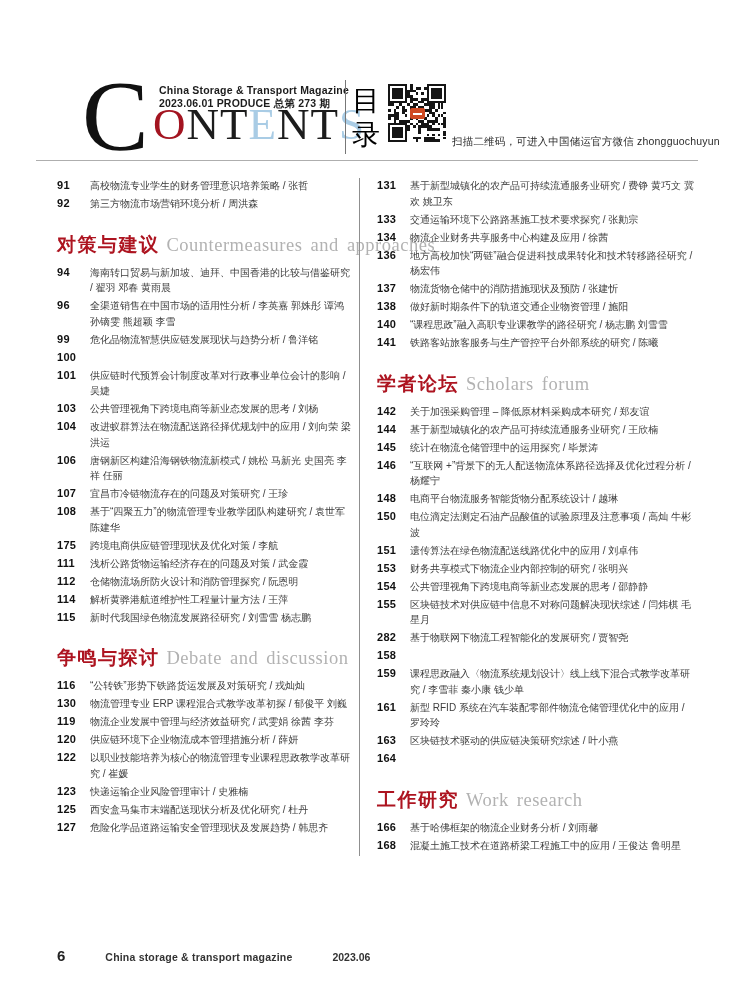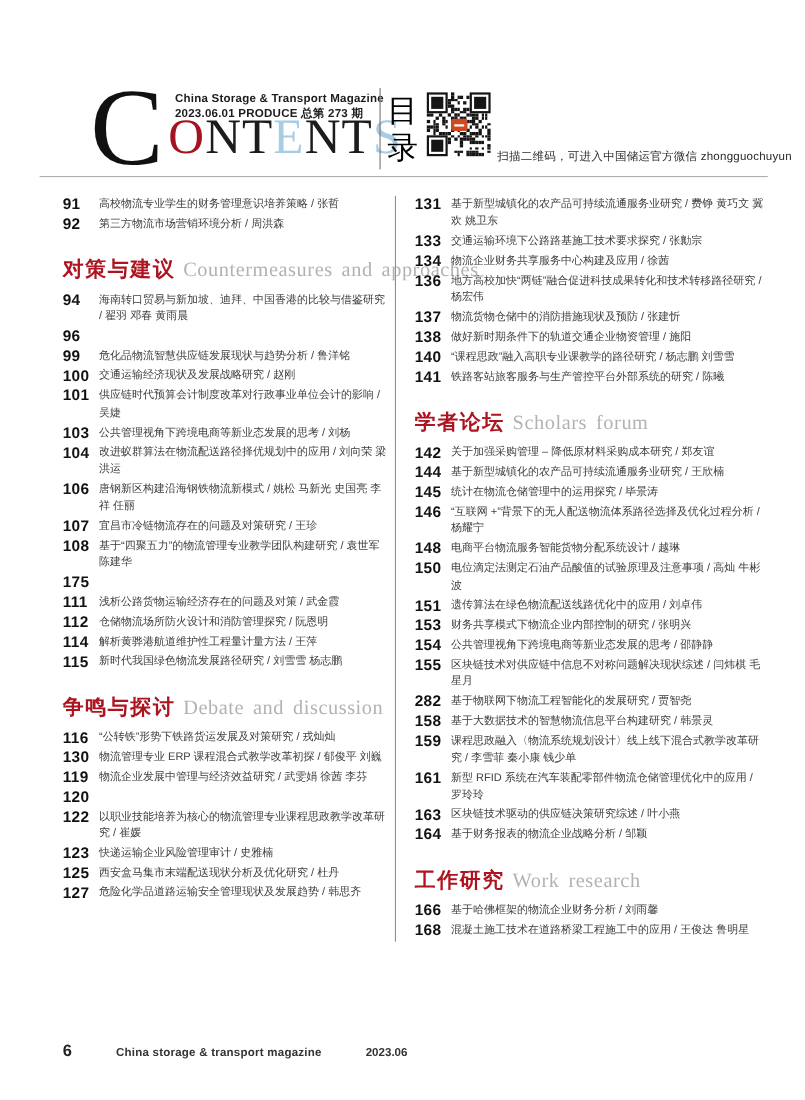--- a/index.html
+++ b/index.html
@@ -27,21 +27,21 @@
   .rule{position:absolute;left:36px;right:34px;top:160px;border-top:1px solid #aeaeae;}
 
   
   .main{position:absolute;left:40px;right:34px;top:178px;display:flex;align-items:stretch;}
   .col{box-sizing:border-box;}
   .col-left{width:319px;padding-left:17px;padding-right:5px;}
   .col-divider{width:1px;background:#8f8f8f;flex:0 0 1px;}
   .col-right{flex:1;padding-left:17px;padding-right:2px;}
 
   .entry{display:flex;margin-bottom:2.5px;}
-  .num{flex:0 0 33px;font-weight:700;font-size:14px;line-height:15.5px;color:#111;letter-spacing:.3px;}
+  .num{flex:0 0 33px;font-weight:700;font-size:11px;line-height:15.5px;color:#111;letter-spacing:.3px;}
   .title{flex:1;font-size:10px;line-height:15.5px;color:#3d3d3d;}
 
   .section{margin:20px 0 7px 0;white-space:nowrap;}
   .sec-cn{font-size:19px;font-weight:700;color:#ad1420;letter-spacing:1.5px;}
   .sec-en{font-family:"Liberation Serif","DejaVu Serif",serif;font-size:18.5px;color:#b2b2b2;
           margin-left:7px;word-spacing:3px;letter-spacing:.5px;}
 
   
   .footer{position:absolute;left:57px;top:947px;display:flex;align-items:baseline;color:#222;}
   .footer .pg{font-size:15px;font-weight:700;margin-right:40px;}
@@ -230,28 +230,28 @@
           <span class="num">92</span>
           <span class="title">第三方物流市场营销环境分析 / 周洪森</span>
         </div>
         <div class="section"><span class="sec-cn">对策与建议</span><span class="sec-en">Countermeasures and approaches</span></div>
         <div class="entry">
           <span class="num">94</span>
           <span class="title">海南转口贸易与新加坡、迪拜、中国香港的比较与借鉴研究 / 翟羽 邓春 黄雨晨</span>
         </div>
         <div class="entry">
           <span class="num">96</span>
+          <span class="title">全渠道销售在中国市场的适用性分析 / 李英嘉 郭姝彤 谭鸿 孙镝雯 熊超颖 李雪</span>
         </div>
         <div class="entry">
           <span class="num">99</span>
           <span class="title">危化品物流智慧供应链发展现状与趋势分析 / 鲁洋铭</span>
         </div>
         <div class="entry">
           <span class="num">100</span>
-          <span class="title">交通运输经济现状及发展战略研究 / 赵刚</span>
         </div>
         <div class="entry">
           <span class="num">101</span>
           <span class="title">供应链时代预算会计制度改革对行政事业单位会计的影响 / 吴婕</span>
         </div>
         <div class="entry">
           <span class="num">103</span>
           <span class="title">公共管理视角下跨境电商等新业态发展的思考 / 刘杨</span>
         </div>
         <div class="entry">
@@ -265,20 +265,21 @@
         <div class="entry">
           <span class="num">107</span>
           <span class="title">宜昌市冷链物流存在的问题及对策研究 / 王珍</span>
         </div>
         <div class="entry">
           <span class="num">108</span>
           <span class="title">基于“四聚五力”的物流管理专业教学团队构建研究 / 袁世军 陈建华</span>
         </div>
         <div class="entry">
           <span class="num">175</span>
+          <span class="title">跨境电商供应链管理现状及优化对策 / 李航</span>
         </div>
         <div class="entry">
           <span class="num">111</span>
           <span class="title">浅析公路货物运输经济存在的问题及对策 / 武金霞</span>
         </div>
         <div class="entry">
           <span class="num">112</span>
           <span class="title">仓储物流场所防火设计和消防管理探究 / 阮恩明</span>
         </div>
         <div class="entry">
@@ -297,20 +298,21 @@
         <div class="entry">
           <span class="num">130</span>
           <span class="title">物流管理专业 ERP 课程混合式教学改革初探 / 郁俊平 刘巍</span>
         </div>
         <div class="entry">
           <span class="num">119</span>
           <span class="title">物流企业发展中管理与经济效益研究 / 武雯娟 徐茜 李芬</span>
         </div>
         <div class="entry">
           <span class="num">120</span>
+          <span class="title">供应链环境下企业物流成本管理措施分析 / 薛妍</span>
         </div>
         <div class="entry">
           <span class="num">122</span>
           <span class="title">以职业技能培养为核心的物流管理专业课程思政教学改革研究 / 崔媛</span>
         </div>
         <div class="entry">
           <span class="num">123</span>
           <span class="title">快递运输企业风险管理审计 / 史雅楠</span>
         </div>
         <div class="entry">
@@ -396,37 +398,35 @@
         <div class="entry">
           <span class="num">155</span>
           <span class="title">区块链技术对供应链中信息不对称问题解决现状综述 / 闫炜棋 毛星月</span>
         </div>
         <div class="entry">
           <span class="num">282</span>
           <span class="title">基于物联网下物流工程智能化的发展研究 / 贾智尧</span>
         </div>
         <div class="entry">
           <span class="num">158</span>
-          <span class="title">基于大数据技术的智慧物流信息平台构建研究 / 韩景灵</span>
         </div>
         <div class="entry">
           <span class="num">159</span>
           <span class="title">课程思政融入〈物流系统规划设计〉线上线下混合式教学改革研究 / 李雪菲 秦小康 钱少单</span>
         </div>
         <div class="entry">
           <span class="num">161</span>
           <span class="title">新型 RFID 系统在汽车装配零部件物流仓储管理优化中的应用 / 罗玲玲</span>
         </div>
         <div class="entry">
           <span class="num">163</span>
           <span class="title">区块链技术驱动的供应链决策研究综述 / 叶小燕</span>
         </div>
         <div class="entry">
           <span class="num">164</span>
-          <span class="title">基于财务报表的物流企业战略分析 / 邹颖</span>
         </div>
         <div class="section"><span class="sec-cn">工作研究</span><span class="sec-en">Work research</span></div>
         <div class="entry">
           <span class="num">166</span>
           <span class="title">基于哈佛框架的物流企业财务分析 / 刘雨馨</span>
         </div>
         <div class="entry">
           <span class="num">168</span>
           <span class="title">混凝土施工技术在道路桥梁工程施工中的应用 / 王俊达 鲁明星</span>
         </div>

